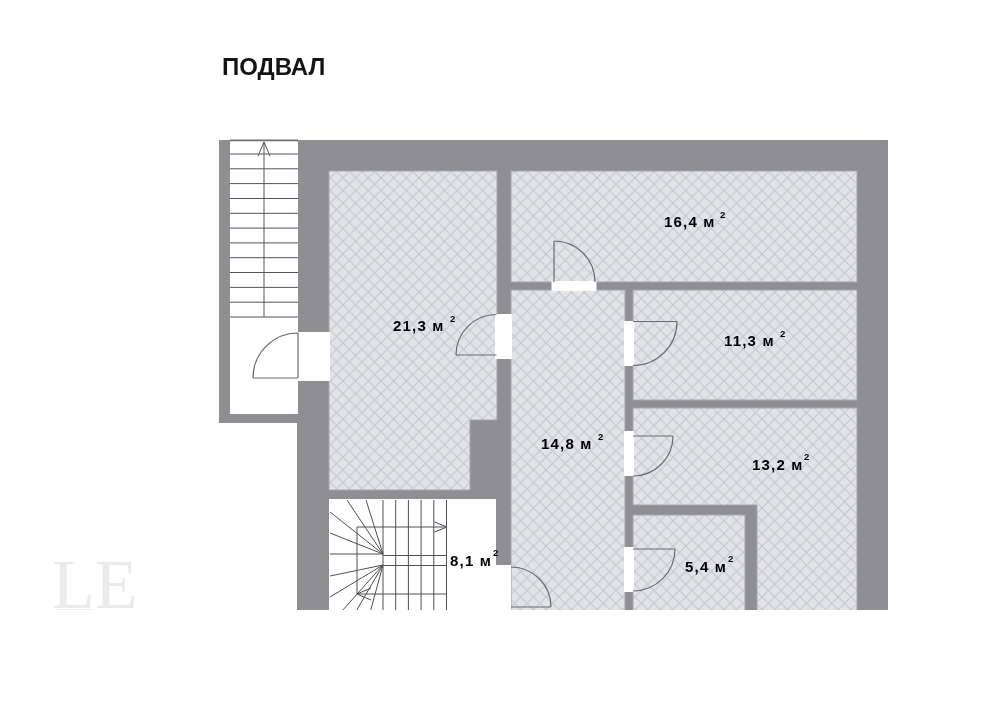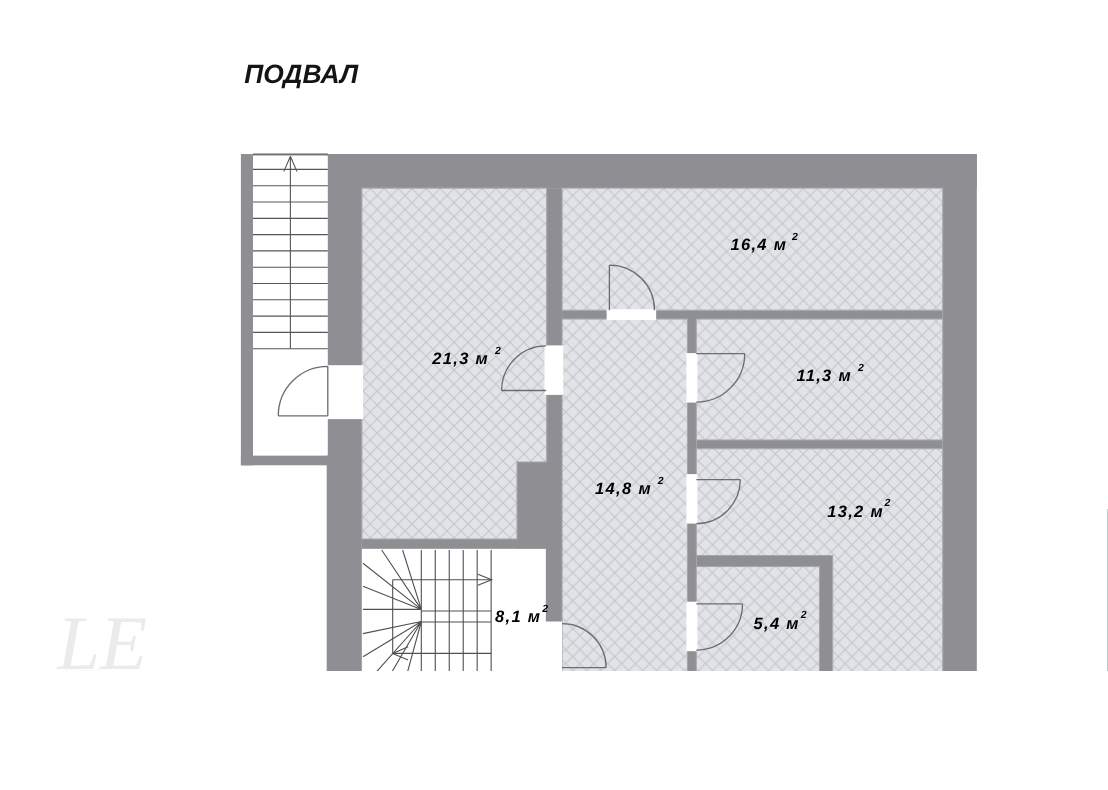--- a/index.html
+++ b/index.html
@@ -1,17 +1,17 @@
 <!DOCTYPE html>
 <html><head>
 <meta charset="utf-8">
 <style>
   html,body{margin:0;padding:0;background:#ffffff;}
   .page{position:relative;width:1007px;height:610px;background:#0f766e;overflow:hidden;
-        font-family:"Liberation Sans", sans-serif;font-style:italic;}
+        font-family:"Liberation Sans", sans-serif;}
   svg{display:block;}
 </style>
 </head>
 <body>
 <div class="page">
 <svg width="1007" height="718" viewBox="0 0 1007 718" xmlns="http://www.w3.org/2000/svg">
   <defs>
     <pattern id="hatch" width="12.7" height="12.7" patternUnits="userSpaceOnUse">
       <rect width="12.7" height="12.7" fill="#e1e3e7"></rect>
       <path d="M0,0 L12.7,12.7 M12.7,0 L0,12.7" stroke="#c2c5cc" stroke-width="1" fill="none"></path>

